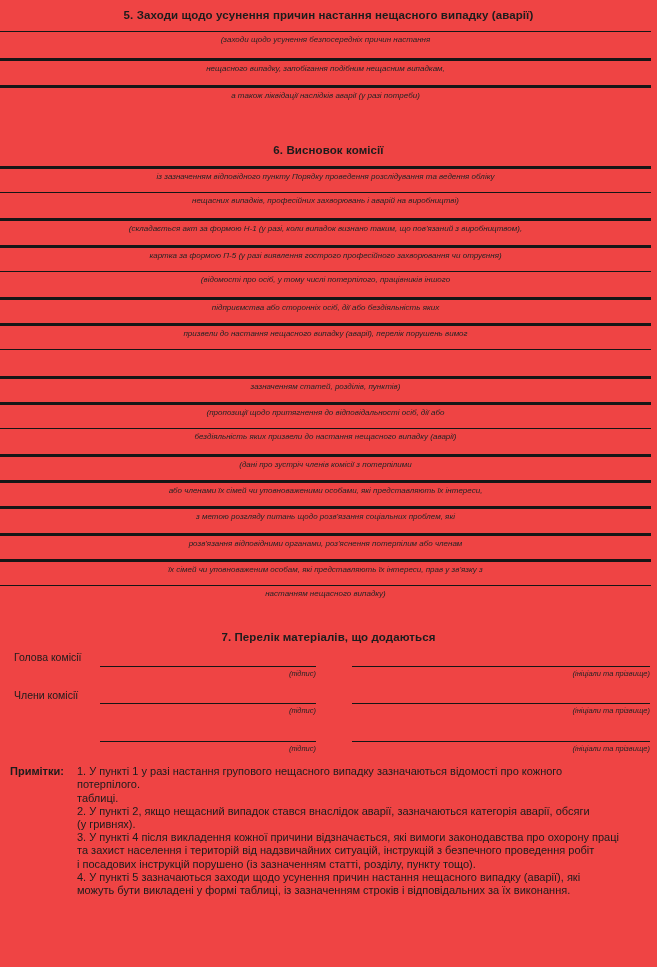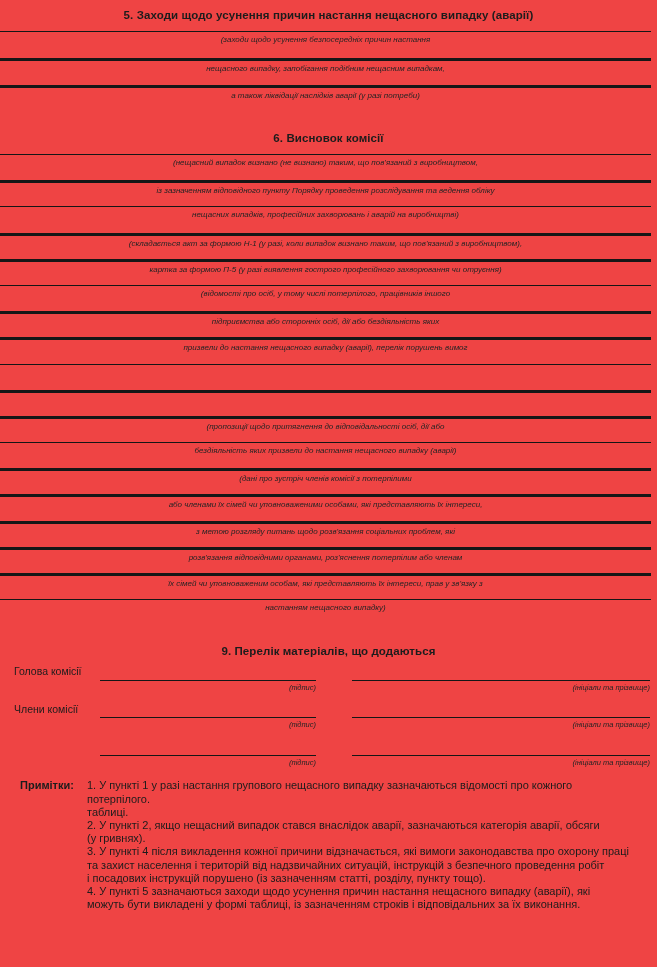--- a/index.html
+++ b/index.html
@@ -3,41 +3,41 @@
 <meta charset="utf-8">
 <style>
   html,body { margin:0; padding:0; background:#fff; }
   .page {
     position:relative; width:657px; height:967px; background:#ef4444;
     font-family:Liberation Sans, sans-serif; color:#1c1c1c;
     overflow:hidden;
   }
   .h { font-weight:700; font-size:11.5px; line-height:13px; text-align:center; letter-spacing:.1px; }
   #h5 { padding-top:9px; }
-  #h6 { margin-top:20px; }
+  #h6 { margin-top:32px; }
   #h7 { margin-top:20px; }
 
   .rows { margin-right:6px; }
   .rows.s5 { margin-top:9px; }
   .rows.s6 { margin-top:9px; }
   .row  { position:relative; }
   .s5 .row { height:27px; }
   .s6 .row { height:26.2px; }
   .line { height:0; border-top:1px solid #161616; }
   .line.thick { border-top-width:3px; }
   .cap  { font-size:8px; font-style:italic; text-align:center; padding-top:3px; color:#242424; white-space:nowrap; }
 
   .sigblock { position:relative; height:112px; }
   .siglabel { position:absolute; left:14px; font-size:10.5px; white-space:nowrap; }
   .sline { position:absolute; height:0; border-top:1px solid #161616; }
   .scap  { position:absolute; font-size:7.5px; font-style:italic; text-align:right; color:#242424; white-space:nowrap; }
   .sL { left:100px; width:216px; }
   .sR { left:352px; width:298px; }
 
-  .notes { display:grid; grid-template-columns:67px 1fr; margin-top:9px; padding-left:20px; }
+  .notes { display:grid; grid-template-columns:67px 1fr; margin-top:9px; padding-left:10px; }
   .notes-label { font-weight:700; font-size:11px; line-height:13.2px; }
   .notes-body  { font-size:11px; line-height:13.2px; }
   .notes-body div { white-space:nowrap; }
 </style>
 </head>
 <body>
 
 <div class="page">
 
   <div class="h" id="h5">5. Заходи щодо усунення причин настання нещасного випадку (аварії)</div>
@@ -51,24 +51,20 @@
       <div class="cap">нещасного випадку, запобігання подібним нещасним випадкам,</div>
     </div>
     <div class="row">
       <div class="line thick"></div>
       <div class="cap">а також ліквідації наслідків аварії (у разі потреби)</div>
     </div>
   </div>
 
   <div class="h" id="h6">6. Висновок комісії</div>
   <div class="rows s6">
-    <div class="row">
-      <div class="line"></div>
-      <div class="cap">(нещасний випадок визнано (не визнано) таким, що пов'язаний з виробництвом,</div>
-    </div>
     <div class="row">
       <div class="line thick"></div>
       <div class="cap">із зазначенням відповідного пункту Порядку проведення розслідування та ведення обліку</div>
     </div>
     <div class="row">
       <div class="line"></div>
       <div class="cap">нещасних випадків, професійних захворювань і аварій на виробництві)</div>
     </div>
     <div class="row">
       <div class="line thick"></div>
@@ -88,20 +84,21 @@
     </div>
     <div class="row">
       <div class="line thick"></div>
       <div class="cap">призвели до настання нещасного випадку (аварії), перелік порушень вимог</div>
     </div>
     <div class="row">
       <div class="line"></div>
     </div>
     <div class="row">
       <div class="line thick"></div>
+      <div class="cap">зазначенням статей, розділів, пунктів)</div>
     </div>
     <div class="row">
       <div class="line thick"></div>
       <div class="cap">(пропозиції щодо притягнення до відповідальності осіб, дії або</div>
     </div>
     <div class="row">
       <div class="line"></div>
       <div class="cap">бездіяльність яких призвели до настання нещасного випадку (аварії)</div>
     </div>
     <div class="row">
@@ -123,21 +120,21 @@
     <div class="row">
       <div class="line thick"></div>
       <div class="cap">їх сімей чи уповноваженим особам, які представляють їх інтереси, прав у зв'язку з</div>
     </div>
     <div class="row">
       <div class="line"></div>
       <div class="cap">настанням нещасного випадку)</div>
     </div>
   </div>
 
-  <div class="h" id="h7">9. Перелік матеріалів, що додаються</div>
+  <div class="h" id="h7">7. Перелік матеріалів, що додаються</div>
 
   <div class="sigblock">
     <div class="siglabel" style="top:7px">Голова комісії</div>
     <div class="sline sL" style="top:22px"></div>
     <div class="scap sL" style="top:25px">(підпис)</div>
     <div class="sline sR" style="top:22px"></div>
     <div class="scap sR" style="top:25px">(ініціали та прізвище)</div>
 
     <div class="siglabel" style="top:45px">Члени комісії</div>
     <div class="sline sL" style="top:59px"></div>

